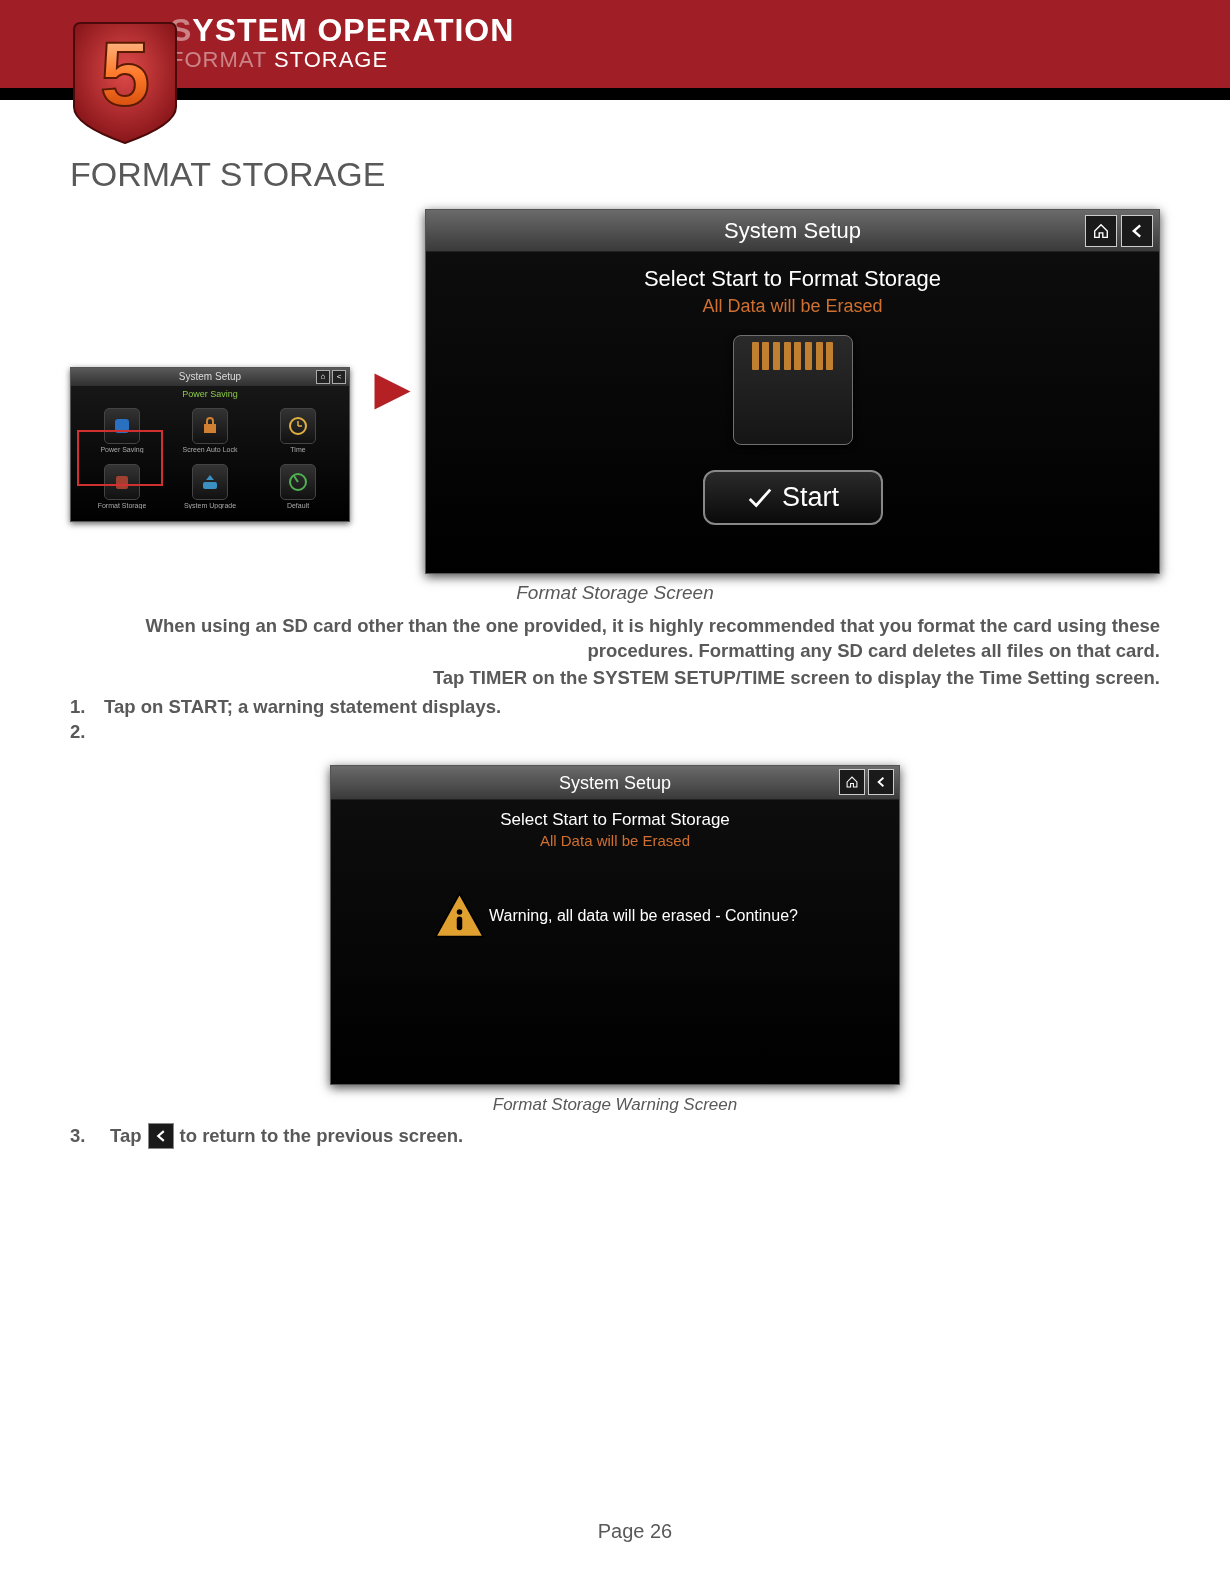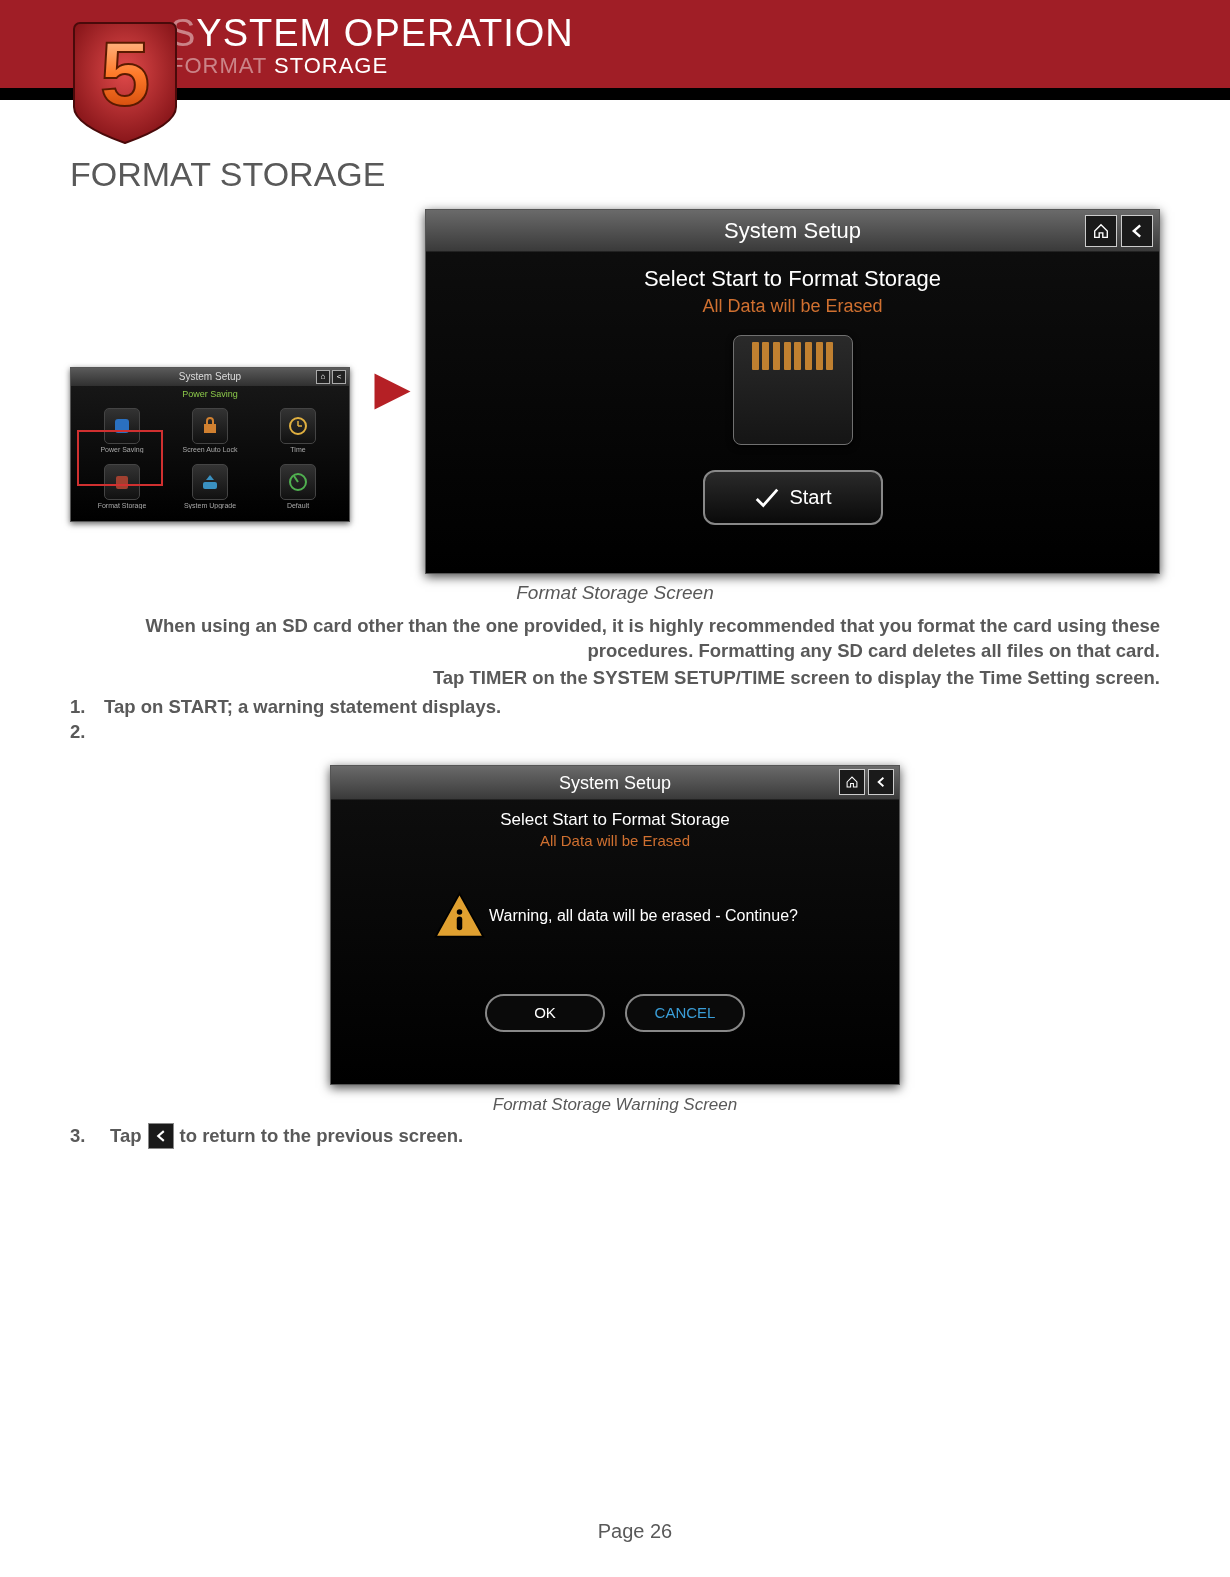--- a/index.html
+++ b/index.html
@@ -26,22 +26,22 @@
     z-index: 5;
   }
   .chapter-badge svg { width: 100%; height: 100%; }
   .header-title-wrap {
     position: absolute;
     left: 170px;
     top: 12px;
     color: #fff;
   }
   .header-title {
-    font-size: 38px;
-    font-weight: 400;
+    font-size: 32px;
+    font-weight: 700;
     letter-spacing: 1px;
   }
   .header-title .dim { color: rgba(255,255,255,0.45); }
   .header-sub {
     font-size: 22px;
     letter-spacing: 1px;
     margin-top: -2px;
   }
   .header-sub .dim { color: rgba(255,255,255,0.45); }
   .content {
@@ -129,21 +129,21 @@
     background:linear-gradient(#2a2a2a,#151515);position:relative;box-shadow:0 2px 6px #000;
   }
   .sd-contacts {
     position:absolute; left:18px; top:6px; right:18px; height:28px;
     display:flex; justify-content:space-between;
   }
   .sd-contacts span { width:7px; background:#c08030; border-radius:1px;}
   .start-btn {
     width:180px;height:55px;margin:25px auto 0;border:2px solid #888;border-radius:12px;
     background:linear-gradient(#2a2a2a,#0a0a0a);display:flex;align-items:center;justify-content:center;
-    color:#fff;font-size:20px;gap:8px;
+    color:#fff;font-size:27px;gap:8px;
   }
   .caption { text-align:center; font-style:italic; font-size:19px; color:#595959; margin:8px 0 10px;}
   .body-text {
     color:#595959; font-size:18.5px; line-height:1.35; font-weight:bold;
   }
   .body-text p { margin-bottom:2px;text-align:right; }
   .step-list { margin-top:4px; }
   .step-row { display:flex; }
   .step-num { width:34px; flex-shrink:0; }
   .figure-row-2 {
@@ -359,24 +359,20 @@
       <div class="ws-line1">Select Start to Format Storage</div>
       <div class="ws-line2">All Data will be Erased</div>
       <div class="warn-body">
         <svg class="warn-tri" viewBox="0 0 60 60">
           <path d="M30 5 L56 52 L4 52 z" fill="#e0a030" stroke="#000" stroke-width="2"></path>
           <circle cx="30" cy="25" r="3" fill="#000"></circle>
           <rect x="27" y="30" width="6" height="15" rx="3" fill="#000"></rect>
         </svg>
         <div class="warn-msg">Warning, all data will be erased - Continue?</div>
       </div>
-      <div class="warn-btns">
-        <div class="pill ok">OK</div>
-        <div class="pill cancel">CANCEL</div>
-      </div>
     </div>
   </div>
 
   <div class="caption2">Format Storage Warning Screen</div>
 
   <div class="step3-row">
     <span class="step-num">3.</span>
     <span>Tap </span>
     <span class="return-icon">
         <svg width="14" height="14" viewBox="0 0 20 20">

